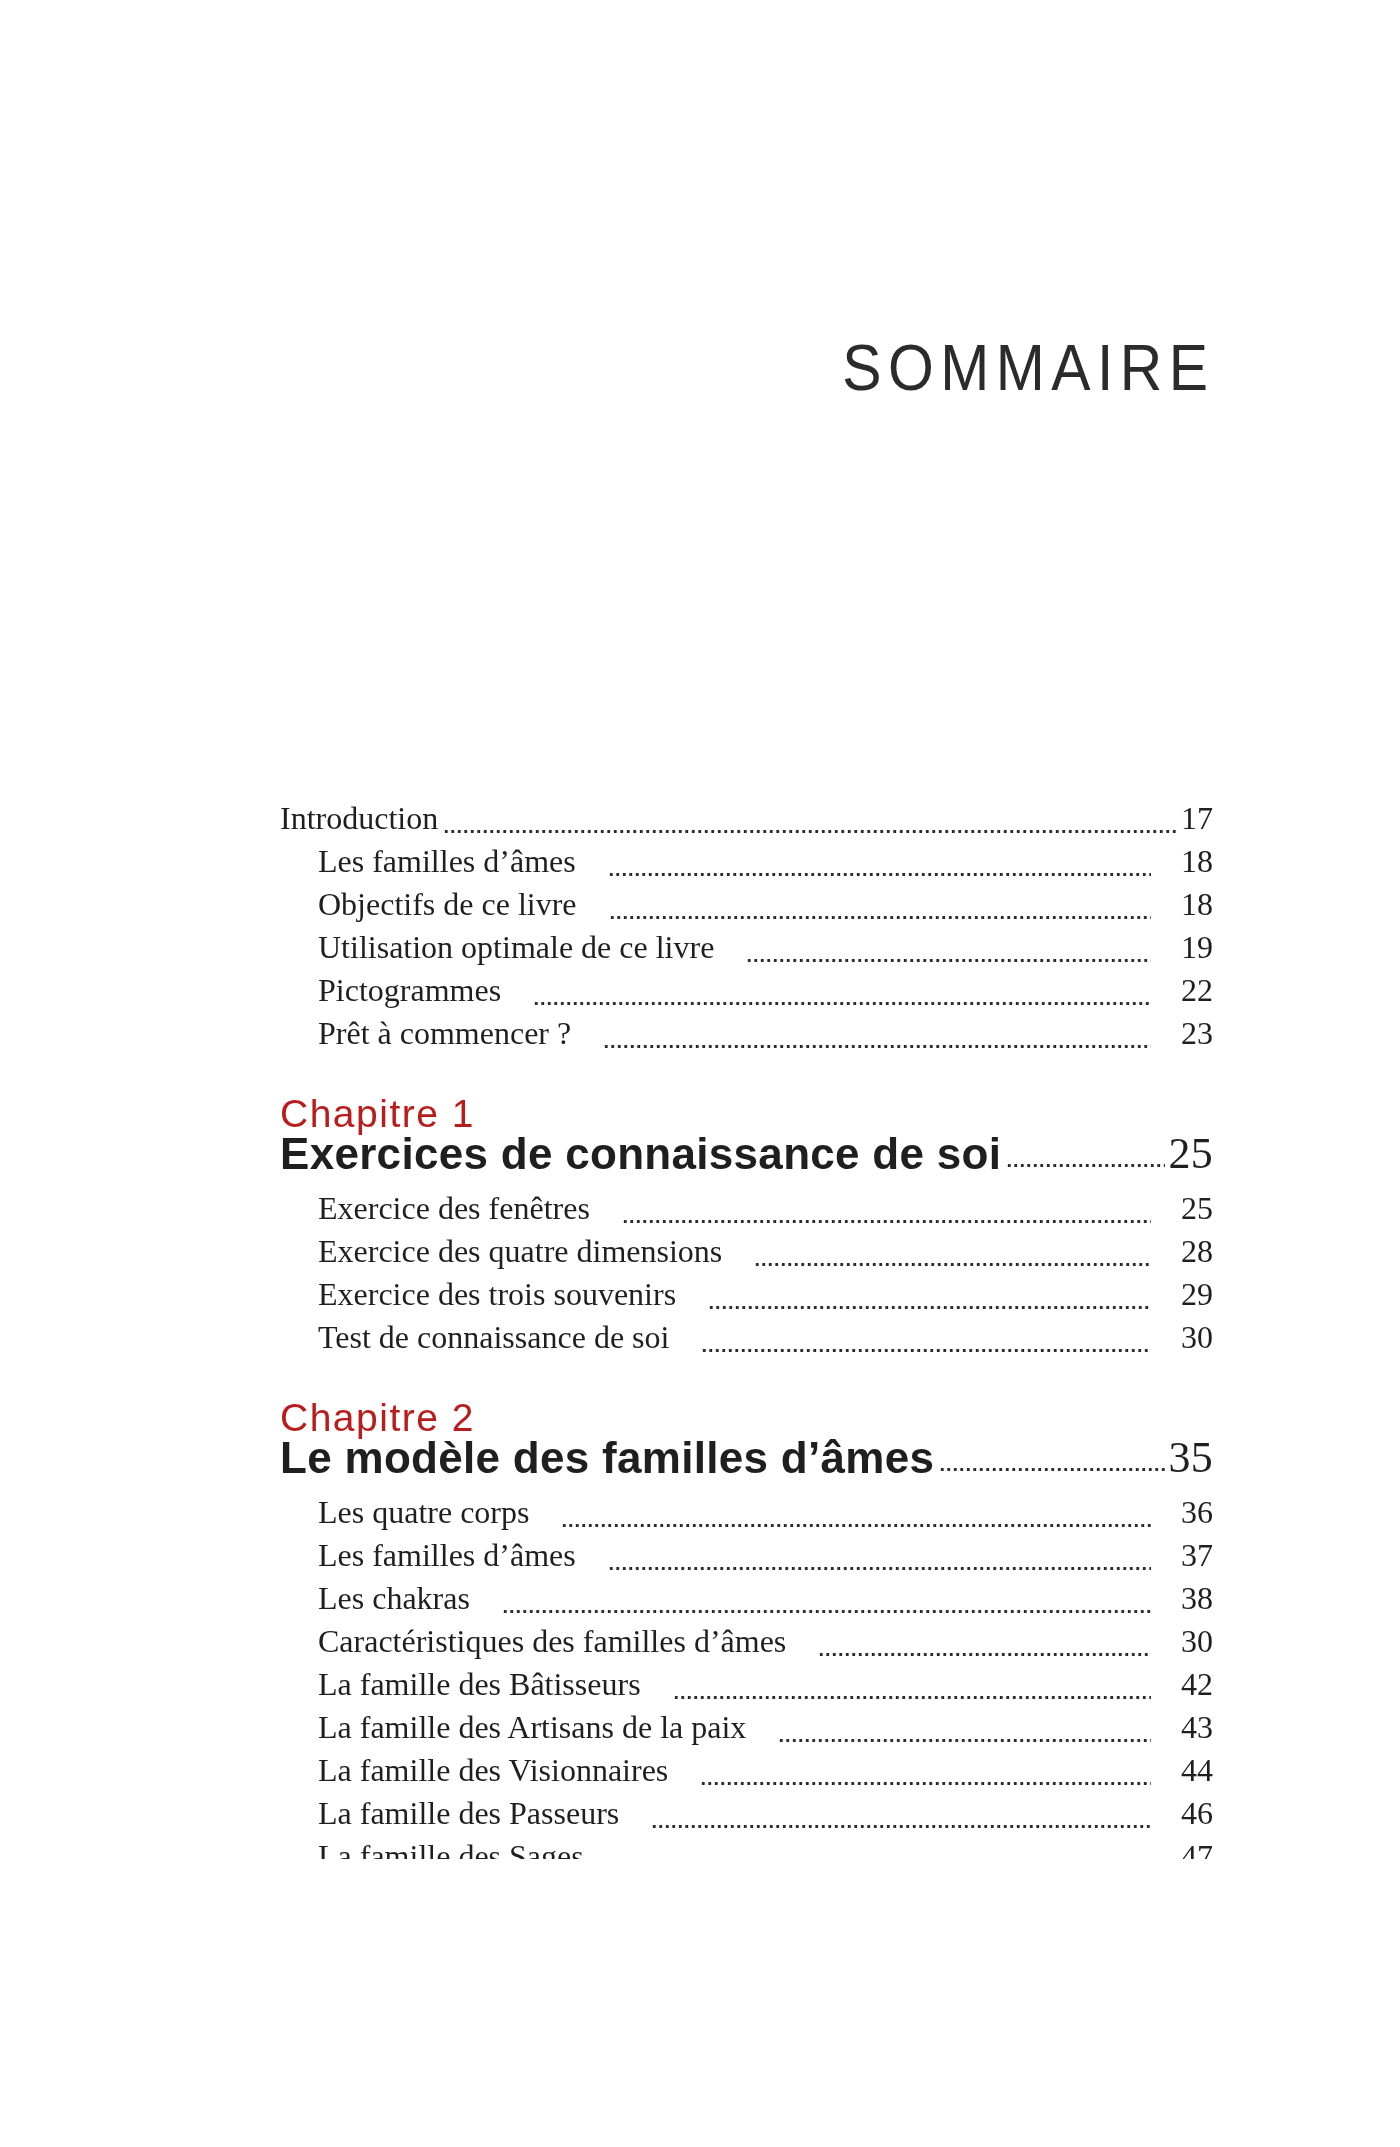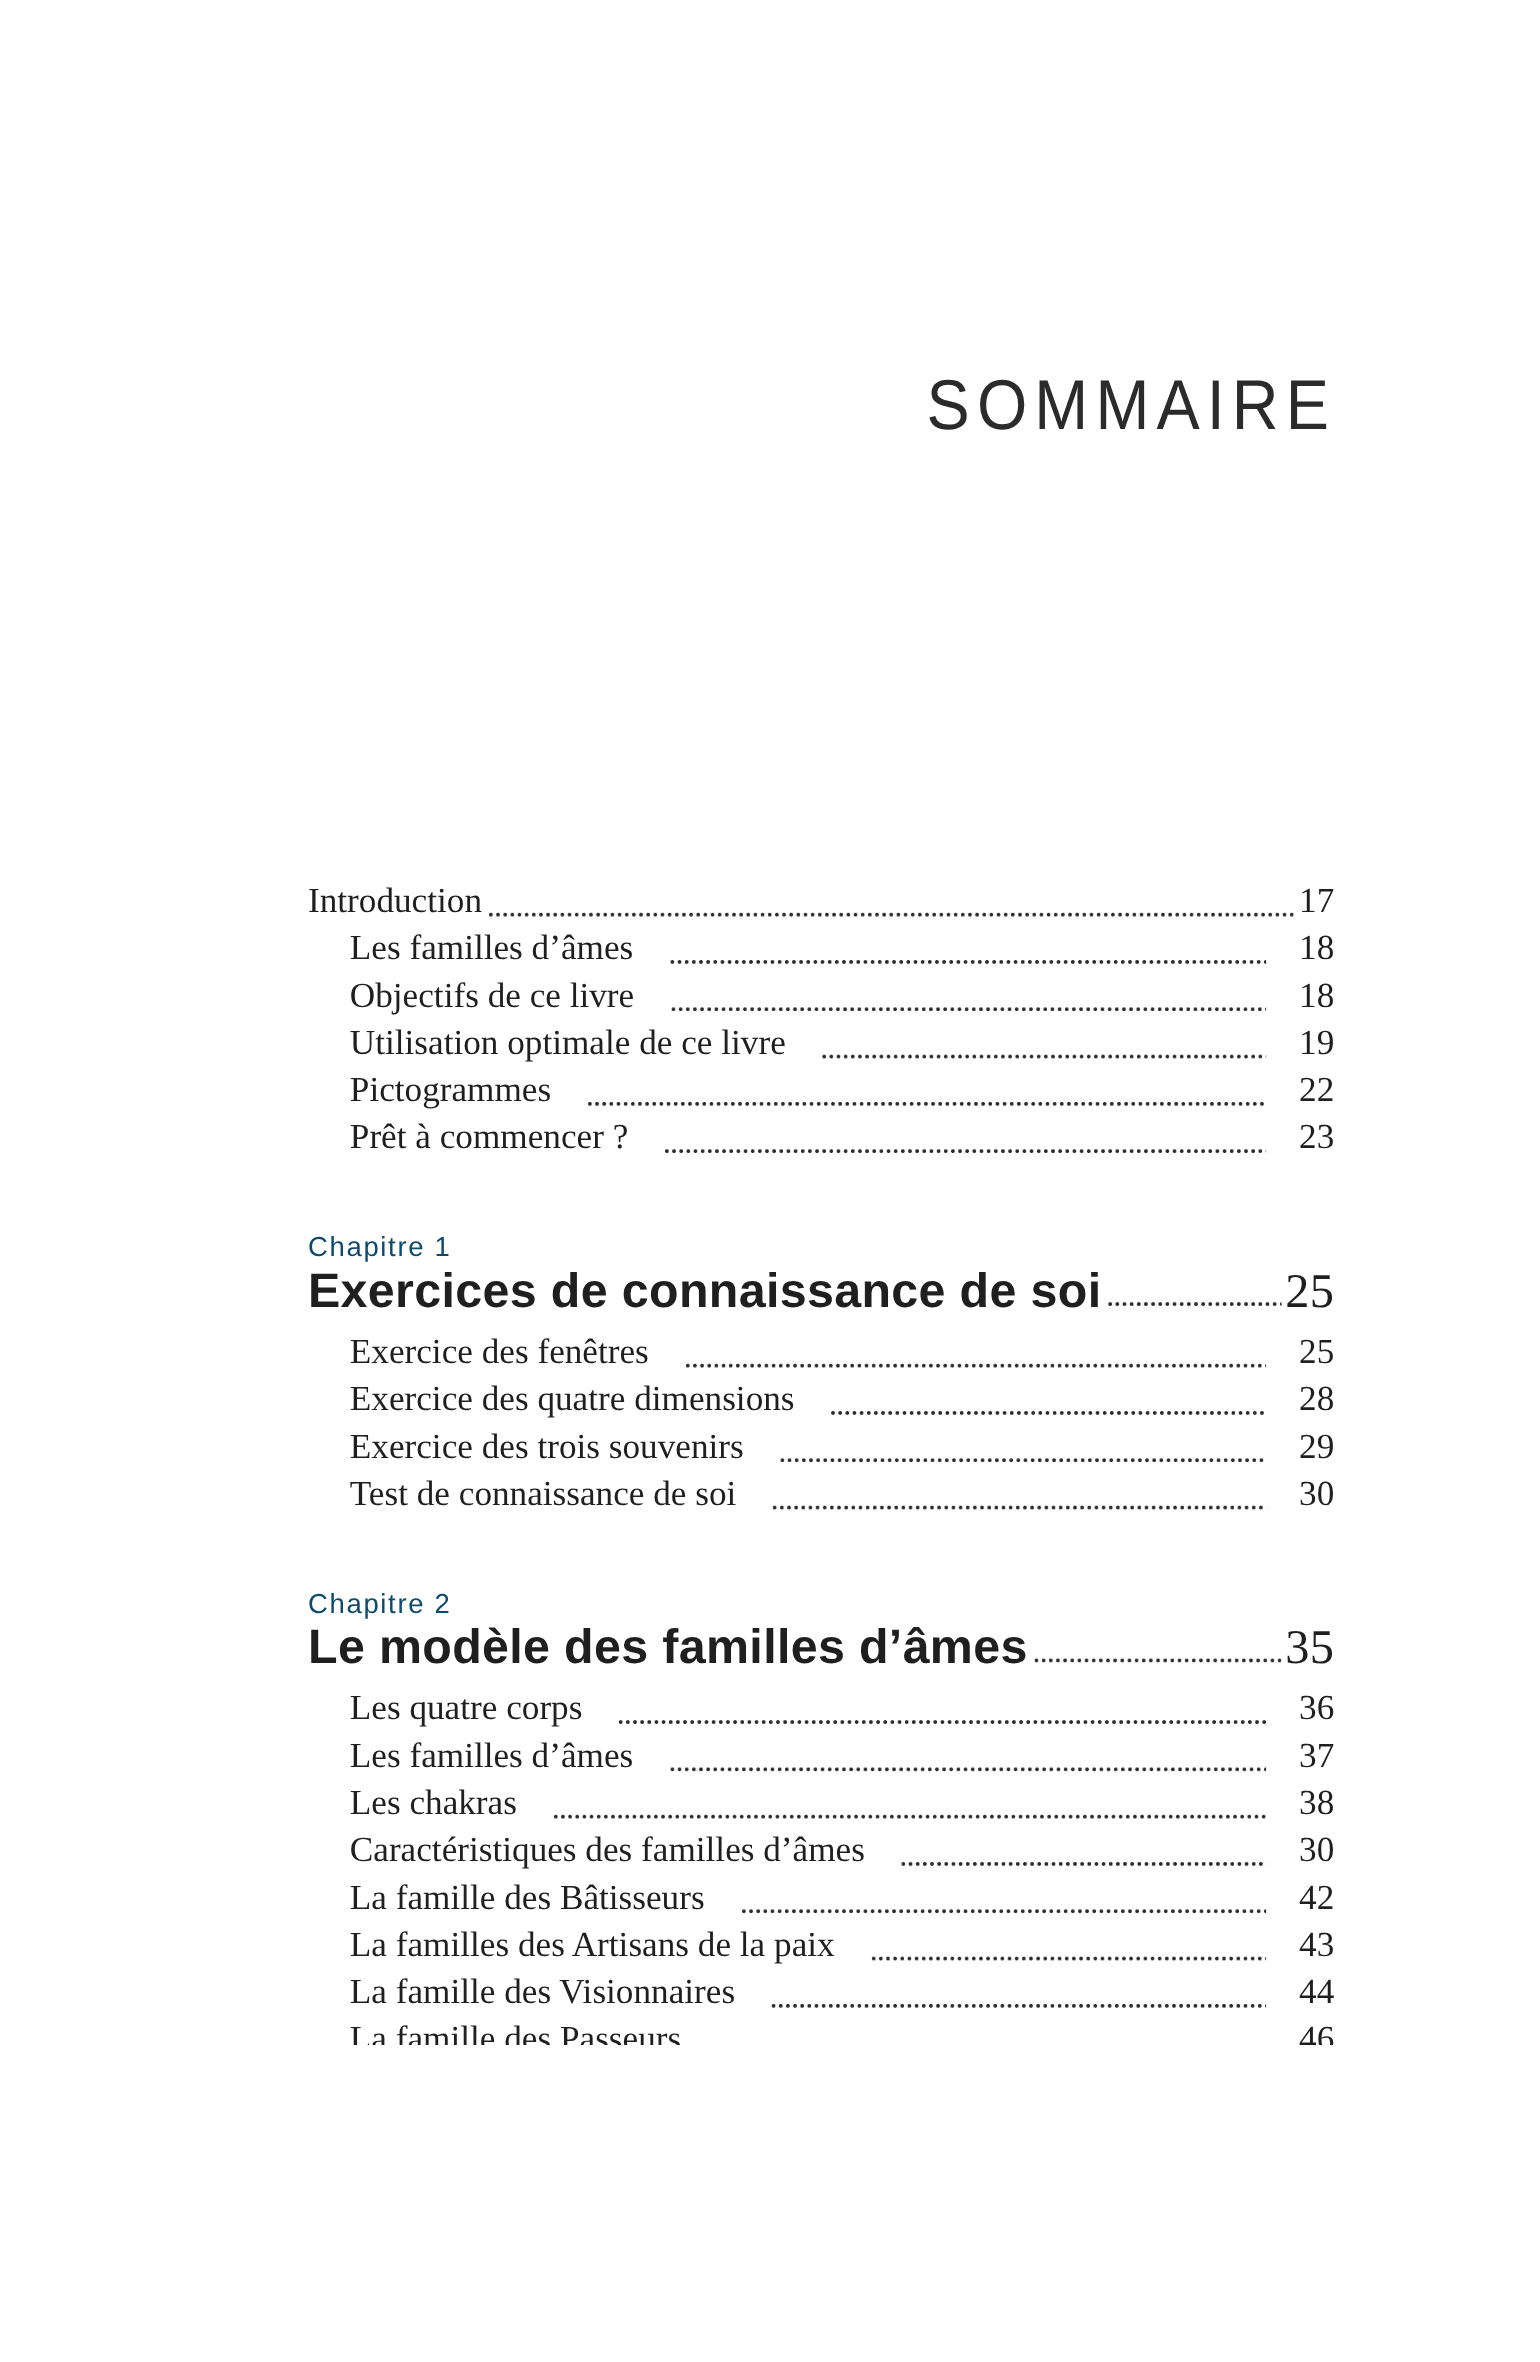--- a/index.html
+++ b/index.html
@@ -52,27 +52,27 @@
     height: 5px;
     align-self: flex-end;
     margin: 0 3px 6px 5px;
     background-image: radial-gradient(circle, #2b2b2b 1.5px, transparent 1.9px);
     background-size: 6.5px 5px;
     background-position: 0 50%;
     background-repeat: repeat-x;
   }
 
   .chap-label {
-    margin-top: 62px;
+    margin-top: 42px;
     height: 34px;
     line-height: 34px;
     font-family: "Liberation Sans", sans-serif;
-    font-size: 25px;
+    font-size: 39px;
     letter-spacing: 1.5px;
-    color: #0c4a6e;
+    color: #b91c1c;
     white-space: nowrap;
   }
 
   .row.chapter {
     height: 46px;
     line-height: 46px;
     font-family: "Liberation Sans", sans-serif;
     font-weight: 600;
     font-size: 44px;
     letter-spacing: 0.3px;
@@ -200,21 +200,21 @@
         <span>Caractéristiques des familles d’âmes</span>
         <span class="leader"></span>
         <span class="pg">30</span>
       </div>
       <div class="row l2">
         <span>La famille des Bâtisseurs</span>
         <span class="leader"></span>
         <span class="pg">42</span>
       </div>
       <div class="row l2">
-        <span>La familles des Artisans de la paix</span>
+        <span>La famille des Artisans de la paix</span>
         <span class="leader"></span>
         <span class="pg">43</span>
       </div>
       <div class="row l2">
         <span>La famille des Visionnaires</span>
         <span class="leader"></span>
         <span class="pg">44</span>
       </div>
       <div class="row l2">
         <span>La famille des Passeurs</span>

